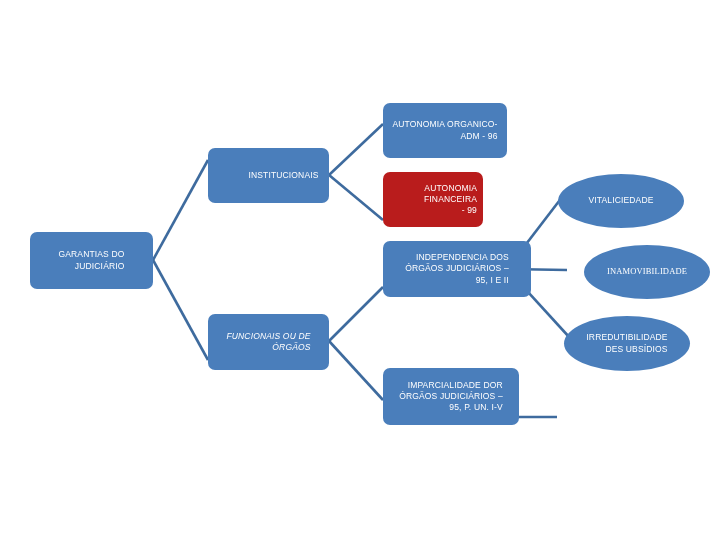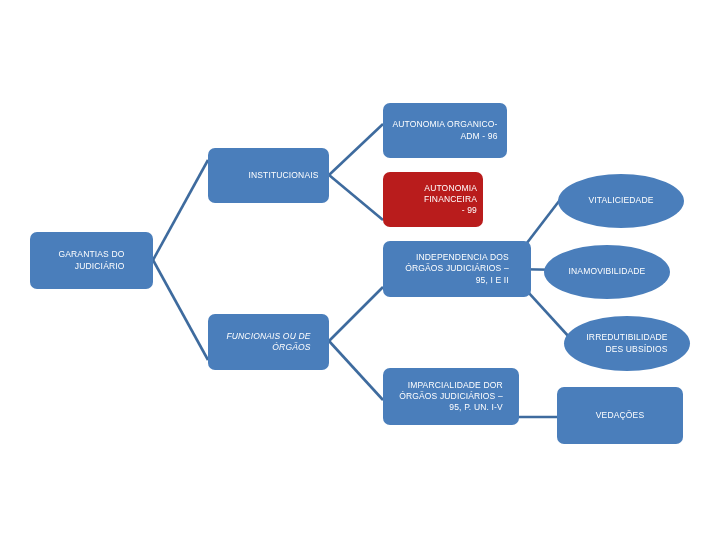--- a/index.html
+++ b/index.html
@@ -95,23 +95,20 @@
 95, I E II</span>
     </div>
     <div class="node rect" style="left: 383px; top: 368px; width: 136px; height: 57px; background: rgb(74, 126, 187); color: rgb(255, 255, 255);">
       <span class="node-label">IMPARCIALIDADE DOR
 ÓRGÃOS JUDICIÁRIOS –
 95, P. UN. I-V</span>
     </div>
     <div class="node ellipse" style="left: 558px; top: 174px; width: 126px; height: 54px; background: rgb(74, 126, 187); color: rgb(255, 255, 255);">
       <span class="node-label">VITALICIEDADE</span>
     </div>
-    <div class="node ellipse" style="left: 544px; top: 245px; width: 126px; height: 54px; background: rgb(74, 126, 187); color: rgb(255, 255, 255);">
+    <div class="node ellipse" style="left: 584px; top: 245px; width: 126px; height: 54px; background: rgb(74, 126, 187); color: rgb(255, 255, 255); font-family: Liberation Serif, serif;">
       <span class="node-label">INAMOVIBILIDADE</span>
     </div>
     <div class="node ellipse" style="left: 564px; top: 316px; width: 126px; height: 55px; background: rgb(74, 126, 187); color: rgb(255, 255, 255);">
       <span class="node-label">IRREDUTIBILIDADE
 DES UBSÍDIOS</span>
     </div>
-    <div class="node rect" style="left: 557px; top: 387px; width: 126px; height: 57px; background: rgb(74, 126, 187); color: rgb(255, 255, 255);">
-      <span class="node-label">VEDAÇÕES</span>
-    </div>
   </div>
 
 </body></html>

